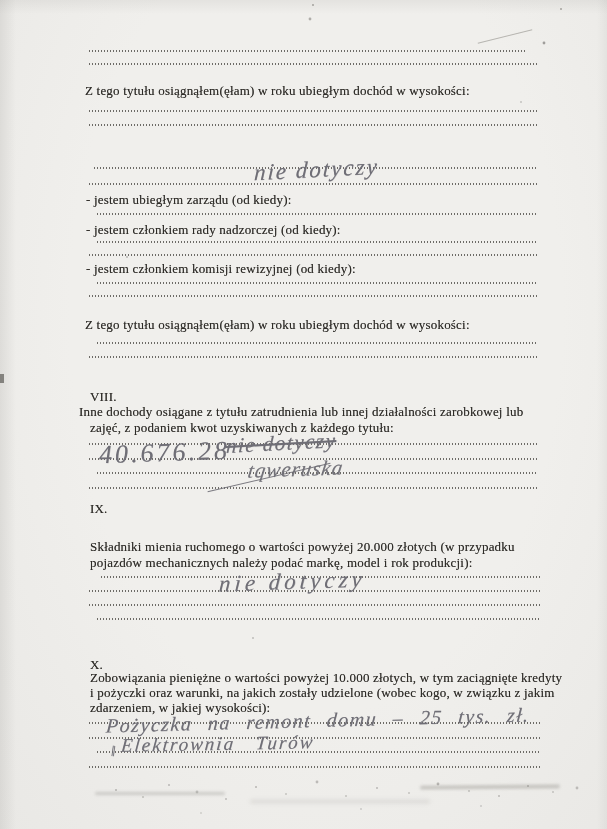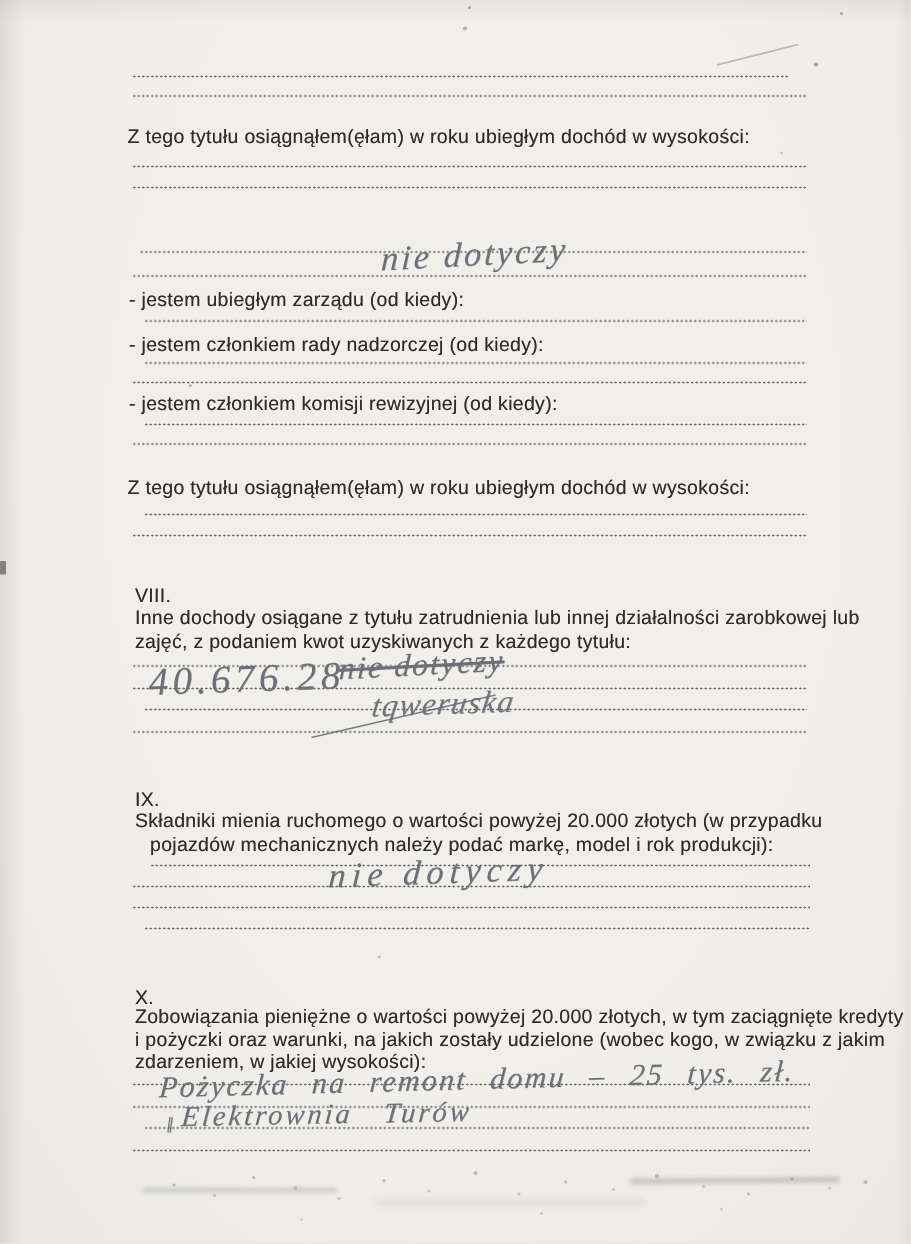--- a/index.html
+++ b/index.html
@@ -12,21 +12,21 @@
     position:relative;width:607px;height:829px;
     background:
       linear-gradient(to right, rgba(120,118,114,0.14) 0px, rgba(120,118,114,0.0) 16px),
       linear-gradient(to left, rgba(120,118,114,0.08) 0px, rgba(120,118,114,0.0) 10px),
       linear-gradient(to bottom, rgba(120,118,114,0.10) 0px, rgba(120,118,114,0.0) 14px),
       radial-gradient(ellipse at 52% 38%, #f0efec 55%, #e9e8e5 100%);
     overflow:hidden;
   }
   .pt{ 
     position:absolute;
-    font-family:Liberation Sans, sans-serif;
+    font-family:Liberation Serif, serif;
     font-size:13px;
     letter-spacing:0.2px;
     color:#2e2c28;
     white-space:nowrap;
     text-shadow:0 0 0.4px rgba(40,38,34,0.55);
   }
   .dots{
     position:absolute;height:2px;
     background-image:radial-gradient(circle, #56544f 0.6px, rgba(0,0,0,0) 0.75px);
     background-size:3px 2px;background-repeat:repeat-x;
@@ -85,29 +85,29 @@
 
 <div class="page">
 
   <div class="pt" style="left:85px;top:83px">Z tego tytułu osiągnąłem(ęłam) w roku ubiegłym dochód w wysokości:</div>
   <div class="pt" style="left:86px;top:192px">- jestem ubiegłym zarządu (od kiedy):</div>
   <div class="pt" style="left:86px;top:261px">- jestem członkiem komisji rewizyjnej (od kiedy):</div>
   <div class="pt" style="left:86px;top:222px">- jestem członkiem rady nadzorczej (od kiedy):</div>
   <div class="pt" style="left:85px;top:317px">Z tego tytułu osiągnąłem(ęłam) w roku ubiegłym dochód w  wysokości:</div>
 
   <div class="pt" style="left:90px;top:389px">VIII.</div>
-  <div class="pt" style="left:90px;top:404px">Inne dochody osiągane z tytułu zatrudnienia lub innej działalności zarobkowej lub</div>
+  <div class="pt" style="left:79px;top:404px">Inne dochody osiągane z tytułu zatrudnienia lub innej działalności zarobkowej lub</div>
   <div class="pt" style="left:90px;top:420px">zajęć, z podaniem kwot uzyskiwanych z każdego tytułu:</div>
 
-  <div class="pt" style="left:90px;top:525px">IX.</div>
+  <div class="pt" style="left:90px;top:501px">IX.</div>
   <div class="pt" style="left:90px;top:539px">Składniki mienia ruchomego o wartości powyżej 20.000 złotych (w przypadku</div>
-  <div class="pt" style="left:100px;top:555px">pojazdów mechanicznych należy podać markę, model i rok produkcji):</div>
+  <div class="pt" style="left:90px;top:555px">pojazdów mechanicznych należy podać markę, model i rok produkcji):</div>
 
   <div class="pt" style="left:90px;top:657px">X.</div>
-  <div class="pt" style="left:90px;top:670px">Zobowiązania pieniężne o wartości powyżej 20.000 złotych, w tym zaciągnięte kredyty</div>
+  <div class="pt" style="left:90px;top:670px">Zobowiązania pieniężne o wartości powyżej 10.000 złotych, w tym zaciągnięte kredyty</div>
   <div class="pt" style="left:90px;top:700px">zdarzeniem, w jakiej wysokości):</div>
   <div class="pt" style="left:90px;top:685px">i pożyczki oraz warunki, na jakich zostały udzielone (wobec kogo, w związku z jakim</div>
 
   <div id="lines-layer">
       <div class="dots" style="top: 50px; left: 88px; width: 438px;"></div>
       <div class="dots" style="top: 63px; left: 88px; width: 450px;"></div>
       <div class="dots" style="top: 110px; left: 88px; width: 450px;"></div>
       <div class="dots" style="top: 124px; left: 88px; width: 450px;"></div>
       <div class="dots" style="top: 167px; left: 93px; width: 445px;"></div>
       <div class="dots" style="top: 183px; left: 88px; width: 450px;"></div>

